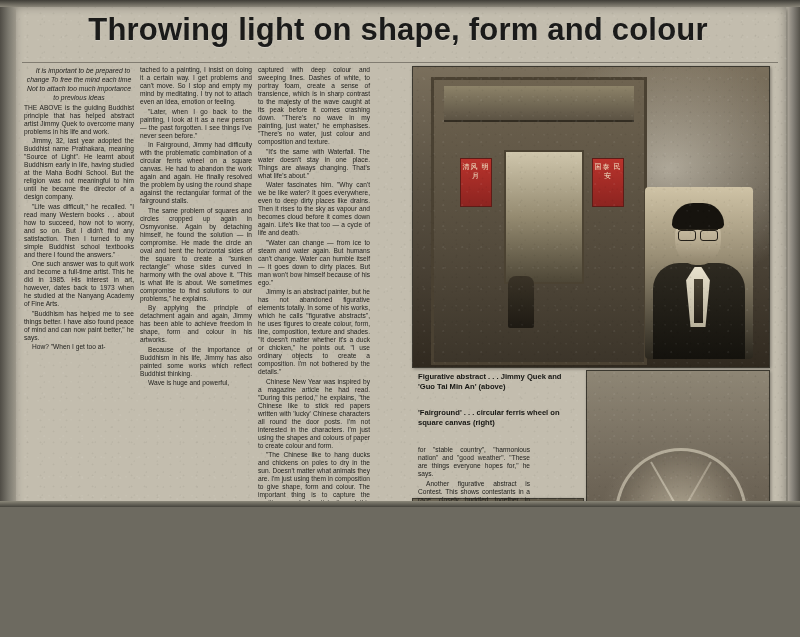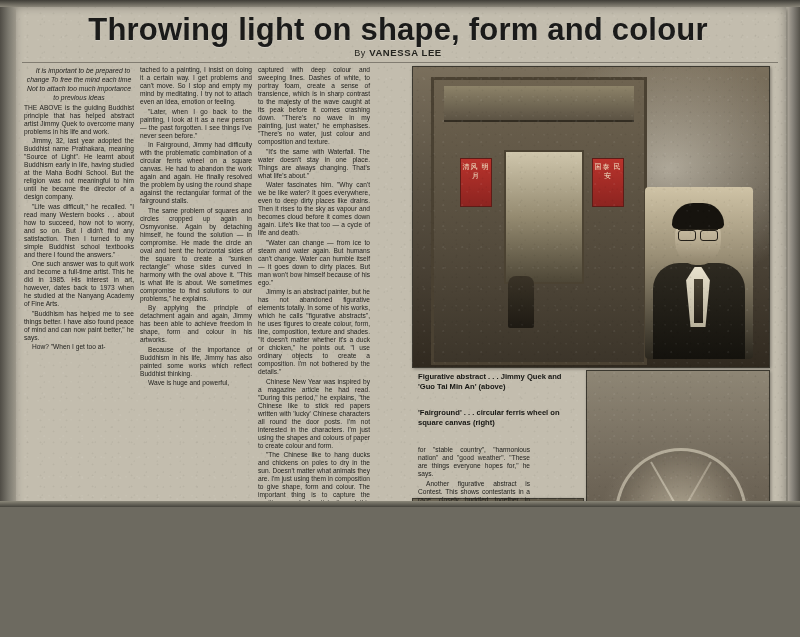--- a/index.html
+++ b/index.html
@@ -288,24 +288,20 @@
 </style>
 </head>
 <body>
 
 <div class="page">
 
   <div class="sheet"></div>
 
   <div class="headline">Throwing light on shape, form and colour</div>
 
-  <div class="byline">
-    <span class="by">By</span>
-    <span>VANESSA LEE</span>
-  </div>
 
   <div class="rule"></div>
 
   <div class="col" id="col1">
     <p class="italic-intro">It is important to be prepared to change To free the mind each time Not to attach too much importance to previous ideas</p>
     <p class="noindent">THE ABOVE is the guiding Buddhist principle that has helped abstract artist Jimmy Quek to overcome many problems in his life and work.</p>
     <p>Jimmy, 32, last year adopted the Buddhist name Prathakara, meaning "Source of Light". He learnt about Buddhism early in life, having studied at the Maha Bodhi School. But the religion was not meaningful to him until he became the director of a design company.</p>
     <p>"Life was difficult," he recalled. "I read many Western books . . about how to succeed, how not to worry, and so on. But I didn't find any satisfaction. Then I turned to my simple Buddhist school textbooks and there I found the answers."</p>
     <p>One such answer was to quit work and become a full-time artist. This he did in 1985. His interest in art, however, dates back to 1973 when he studied at the Nanyang Academy of Fine Arts.</p>
     <p>"Buddhism has helped me to see things better. I have also found peace of mind and can now paint better," he says.</p>

